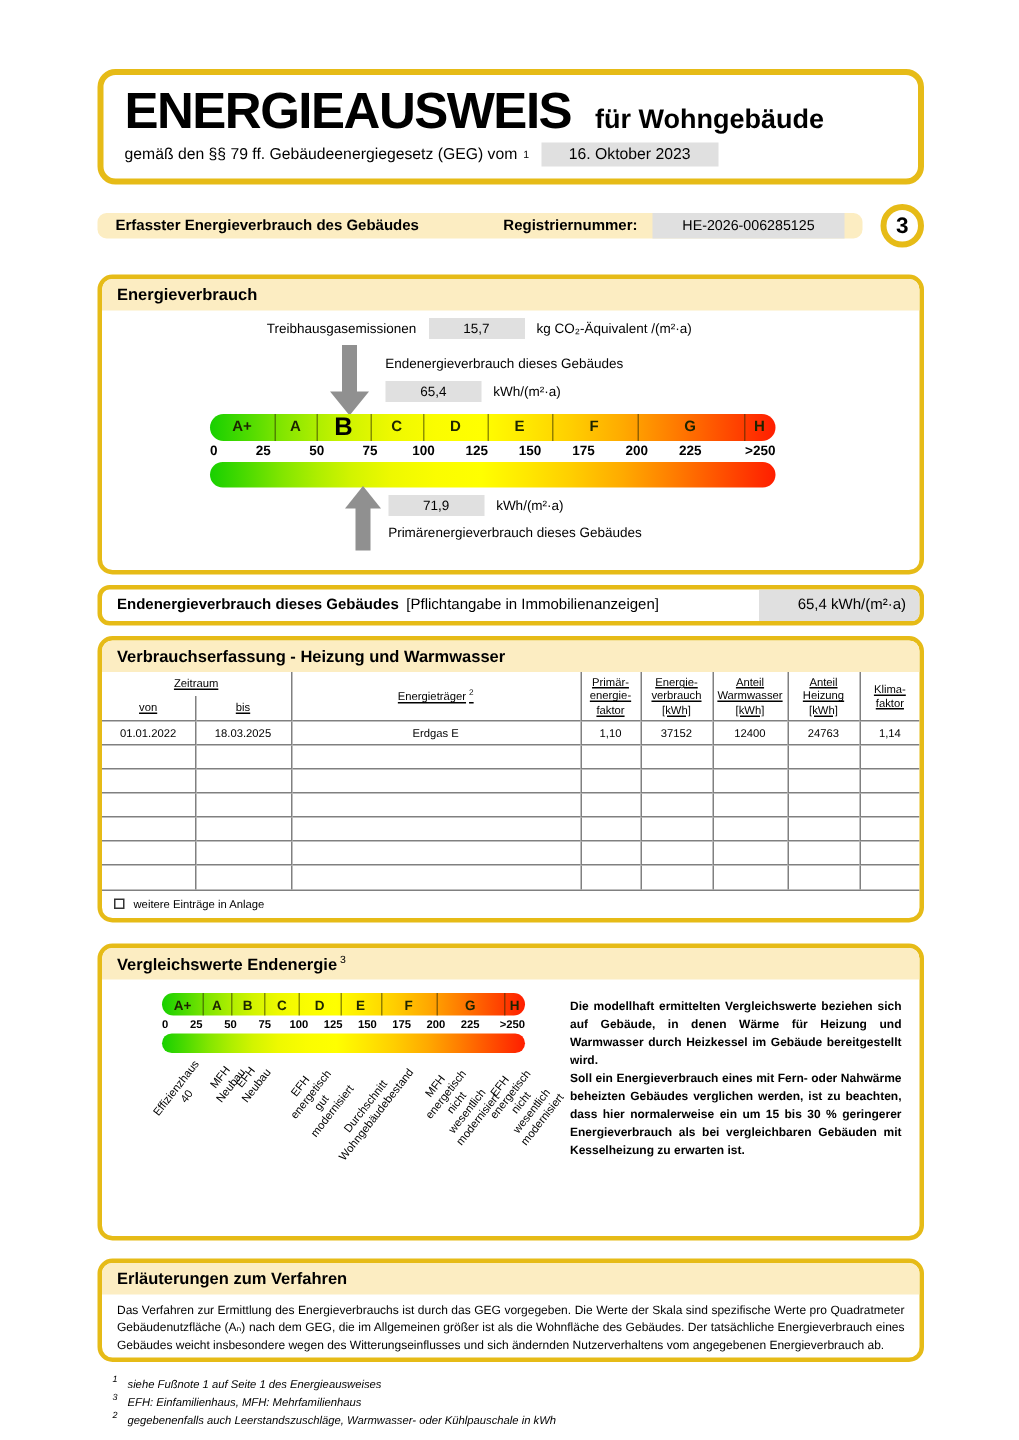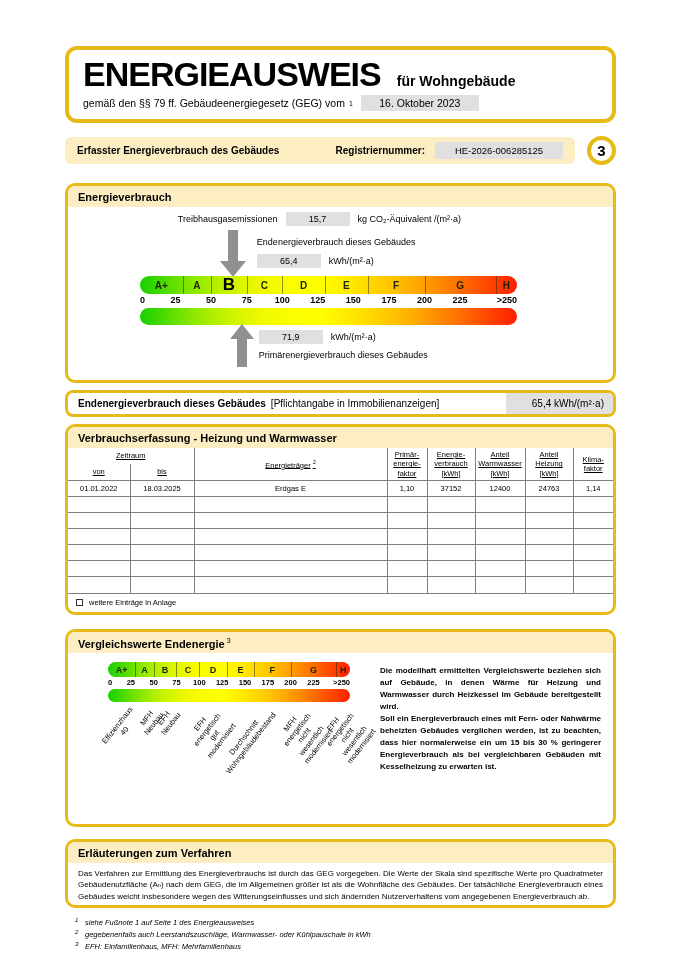--- a/index.html
+++ b/index.html
@@ -16,28 +16,28 @@
     width:679px;height:960px;position:relative;overflow:hidden;
     font-family:"Liberation Sans","DejaVu Sans",sans-serif;color:#000;
   }
   .content{position:absolute;left:65px;top:46px;width:551px;}
   .gray-box{background:var(--gray);text-align:center;}
 
   
   .hdr-box{border:4px solid var(--yel);border-radius:12px;padding:5px 14px 8px;background:#fff;}
   .hdr-title-row{display:flex;align-items:baseline;gap:16px;}
   .hdr-title{font-size:34px;font-weight:bold;letter-spacing:-1px;}
-  .hdr-sub{font-size:14px;font-weight:bold;}
+  .hdr-sub{font-size:18px;font-weight:bold;}
   .hdr-law-row{display:flex;align-items:center;font-size:10.5px;margin-top:1px;}
   .hdr-law-row sup{font-size:7px;margin:0 4px 0 4px;}
   .date-box{width:118px;padding:2px 0;font-size:10.5px;margin-left:4px;}
 
   
   .meta-row{display:flex;align-items:center;gap:12px;margin-top:13px;}
-  .meta-bar{flex:1;background:var(--strip);border-radius:6px;height:27px;display:flex;align-items:center;padding:0 12px;font-size:10px;}
+  .meta-bar{flex:1;background:var(--strip);border-radius:6px;height:17px;display:flex;align-items:center;padding:0 12px;font-size:10px;}
   .meta-label{font-weight:bold;}
   .reg-label{font-weight:bold;margin-left:auto;margin-right:10px;}
   .reg-box{width:128px;padding:3px 0;font-size:9.5px;}
   .page-circle{width:29px;height:29px;border:4px solid var(--yel);border-radius:50%;background:#fff;
     display:flex;align-items:center;justify-content:center;font-weight:bold;font-size:15px;flex:none;}
 
   
   .sec{border:3px solid var(--yel);border-radius:10px;margin-top:18px;overflow:hidden;background:#fff;}
   .sec-strip{background:var(--strip);padding:5px 10px 4px;font-size:11px;font-weight:bold;}
   .sec-strip sup{font-size:7px;font-weight:normal;margin-left:2px;}
@@ -414,22 +414,22 @@
     <div class="sec-strip">Erläuterungen zum Verfahren</div>
     <div class="exp-text">Das Verfahren zur Ermittlung des Energieverbrauchs ist durch das GEG vorgegeben. Die Werte der Skala sind spezifische Werte pro Quadratmeter Gebäudenutzfläche (Aₙ) nach dem GEG, die im Allgemeinen größer ist als die Wohnfläche des Gebäudes. Der tatsächliche Energieverbrauch eines Gebäudes weicht insbesondere wegen des Witterungseinflusses und sich ändernden Nutzerverhaltens vom angegebenen Energieverbrauch ab.</div>
   </div>
 
   <div class="fnotes">
     <div class="fn">
       <span class="fnsup">1</span>
       <span>siehe Fußnote 1 auf Seite 1 des Energieausweises</span>
     </div>
     <div class="fn">
+      <span class="fnsup">3</span>
+      <span>EFH: Einfamilienhaus, MFH: Mehrfamilienhaus</span>
+    </div>
+    <div class="fn">
       <span class="fnsup">2</span>
       <span>gegebenenfalls auch Leerstandszuschläge, Warmwasser- oder Kühlpauschale in kWh</span>
     </div>
-    <div class="fn">
-      <span class="fnsup">3</span>
-      <span>EFH: Einfamilienhaus, MFH: Mehrfamilienhaus</span>
-    </div>
   </div>
 
 </div>
 
 </body></html>

